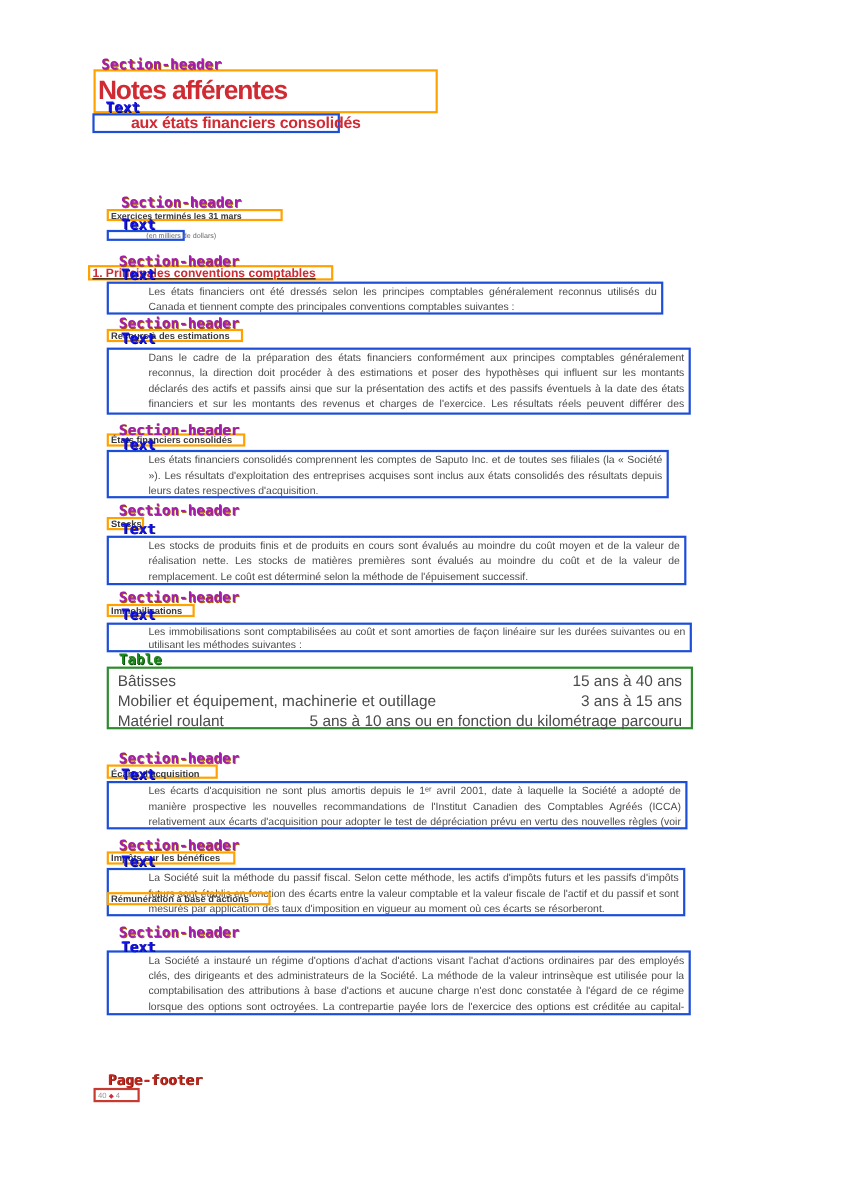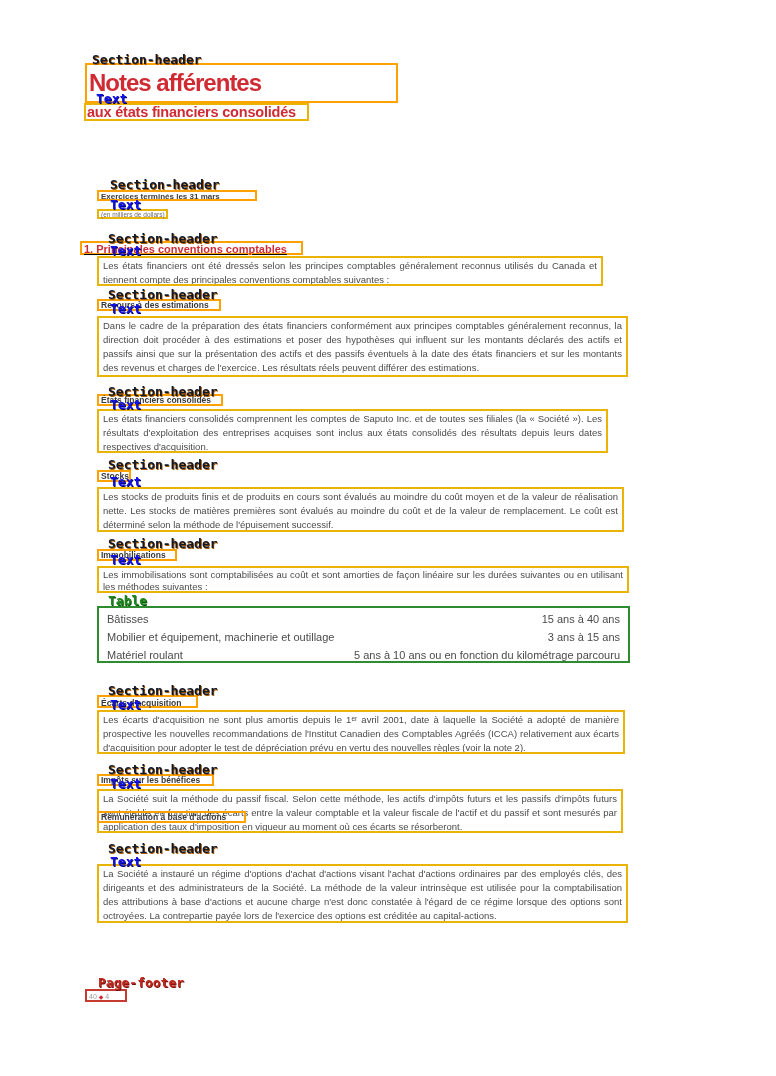--- a/index.html
+++ b/index.html
@@ -5,27 +5,27 @@
   html,body{margin:0;padding:0;}
   body{
     width:776px;height:1076px;position:relative;background:#ffffff;
     font-family:"Liberation Sans",sans-serif;overflow:hidden;
   }
   .ann-label{
     position:absolute;z-index:6;
     font-family:"DejaVu Sans Mono",monospace;font-weight:bold;
     font-size:13px;line-height:11px;white-space:nowrap;
   }
-  .lbl-sh{color:#0f172a;text-shadow:0.8px 0.8px 0 #a85b00;}
+  .lbl-sh{color:#a21caf;text-shadow:0.8px 0.8px 0 #a85b00;}
   .lbl-txt{color:#1512ee;text-shadow:0.8px 0.8px 0 #000a66;}
   .lbl-tbl{color:#1c8a1c;text-shadow:0.8px 0.8px 0 #0a4d0a;}
   .lbl-ftr{color:#c0281e;text-shadow:0.8px 0.8px 0 #73100a;}
   .ann-box{position:absolute;box-sizing:border-box;z-index:3;}
   .box-sh{border:2px solid #ffa200;}
-  .box-txt{border:2px solid #eab308;}
+  .box-txt{border:2px solid #1d4ed8;padding-left:32px;}
   .box-tbl{border:2px solid #2e8b2e;}
   .box-ftr{border:2px solid #c63a30;}
   .doc-title{
     font-size:24px;font-weight:bold;color:#d02a33;letter-spacing:-1px;
     line-height:36px;margin:0;padding:0 0 0 2px;white-space:nowrap;
   }
   .doc-subtitle{
     font-size:14.5px;font-weight:bold;color:#d02a33;letter-spacing:-0.2px;
     line-height:14px;margin:0;padding:0 0 0 1px;white-space:nowrap;
   }
@@ -45,21 +45,21 @@
     font-size:8.5px;font-weight:bold;color:#3a3a3a;line-height:8.5px;
     display:block;padding:0 0 0 2px;white-space:nowrap;
   }
   .body-text{
     font-size:9.5px;color:#4b4b4b;line-height:14px;margin:0;
     padding:1px 4px;text-align:justify;overflow:hidden;height:100%;
     box-sizing:border-box;
   }
   .tbl-row{
     display:flex;justify-content:space-between;align-items:baseline;
-    font-size:11px;color:#4b4b4b;line-height:18px;padding:0 8px 0 8px;
+    font-size:14px;color:#4b4b4b;line-height:18px;padding:0 8px 0 8px;
   }
   .tbl-body{padding-top:2px;}
   .footer-text{
     font-size:7px;line-height:9px;display:block;padding:1px 0 0 2px;
     color:#9a9a9a;white-space:nowrap;
   }
   .footer-sep{color:#d02a33;font-size:6px;}
 </style>
 </head>
 <body>

